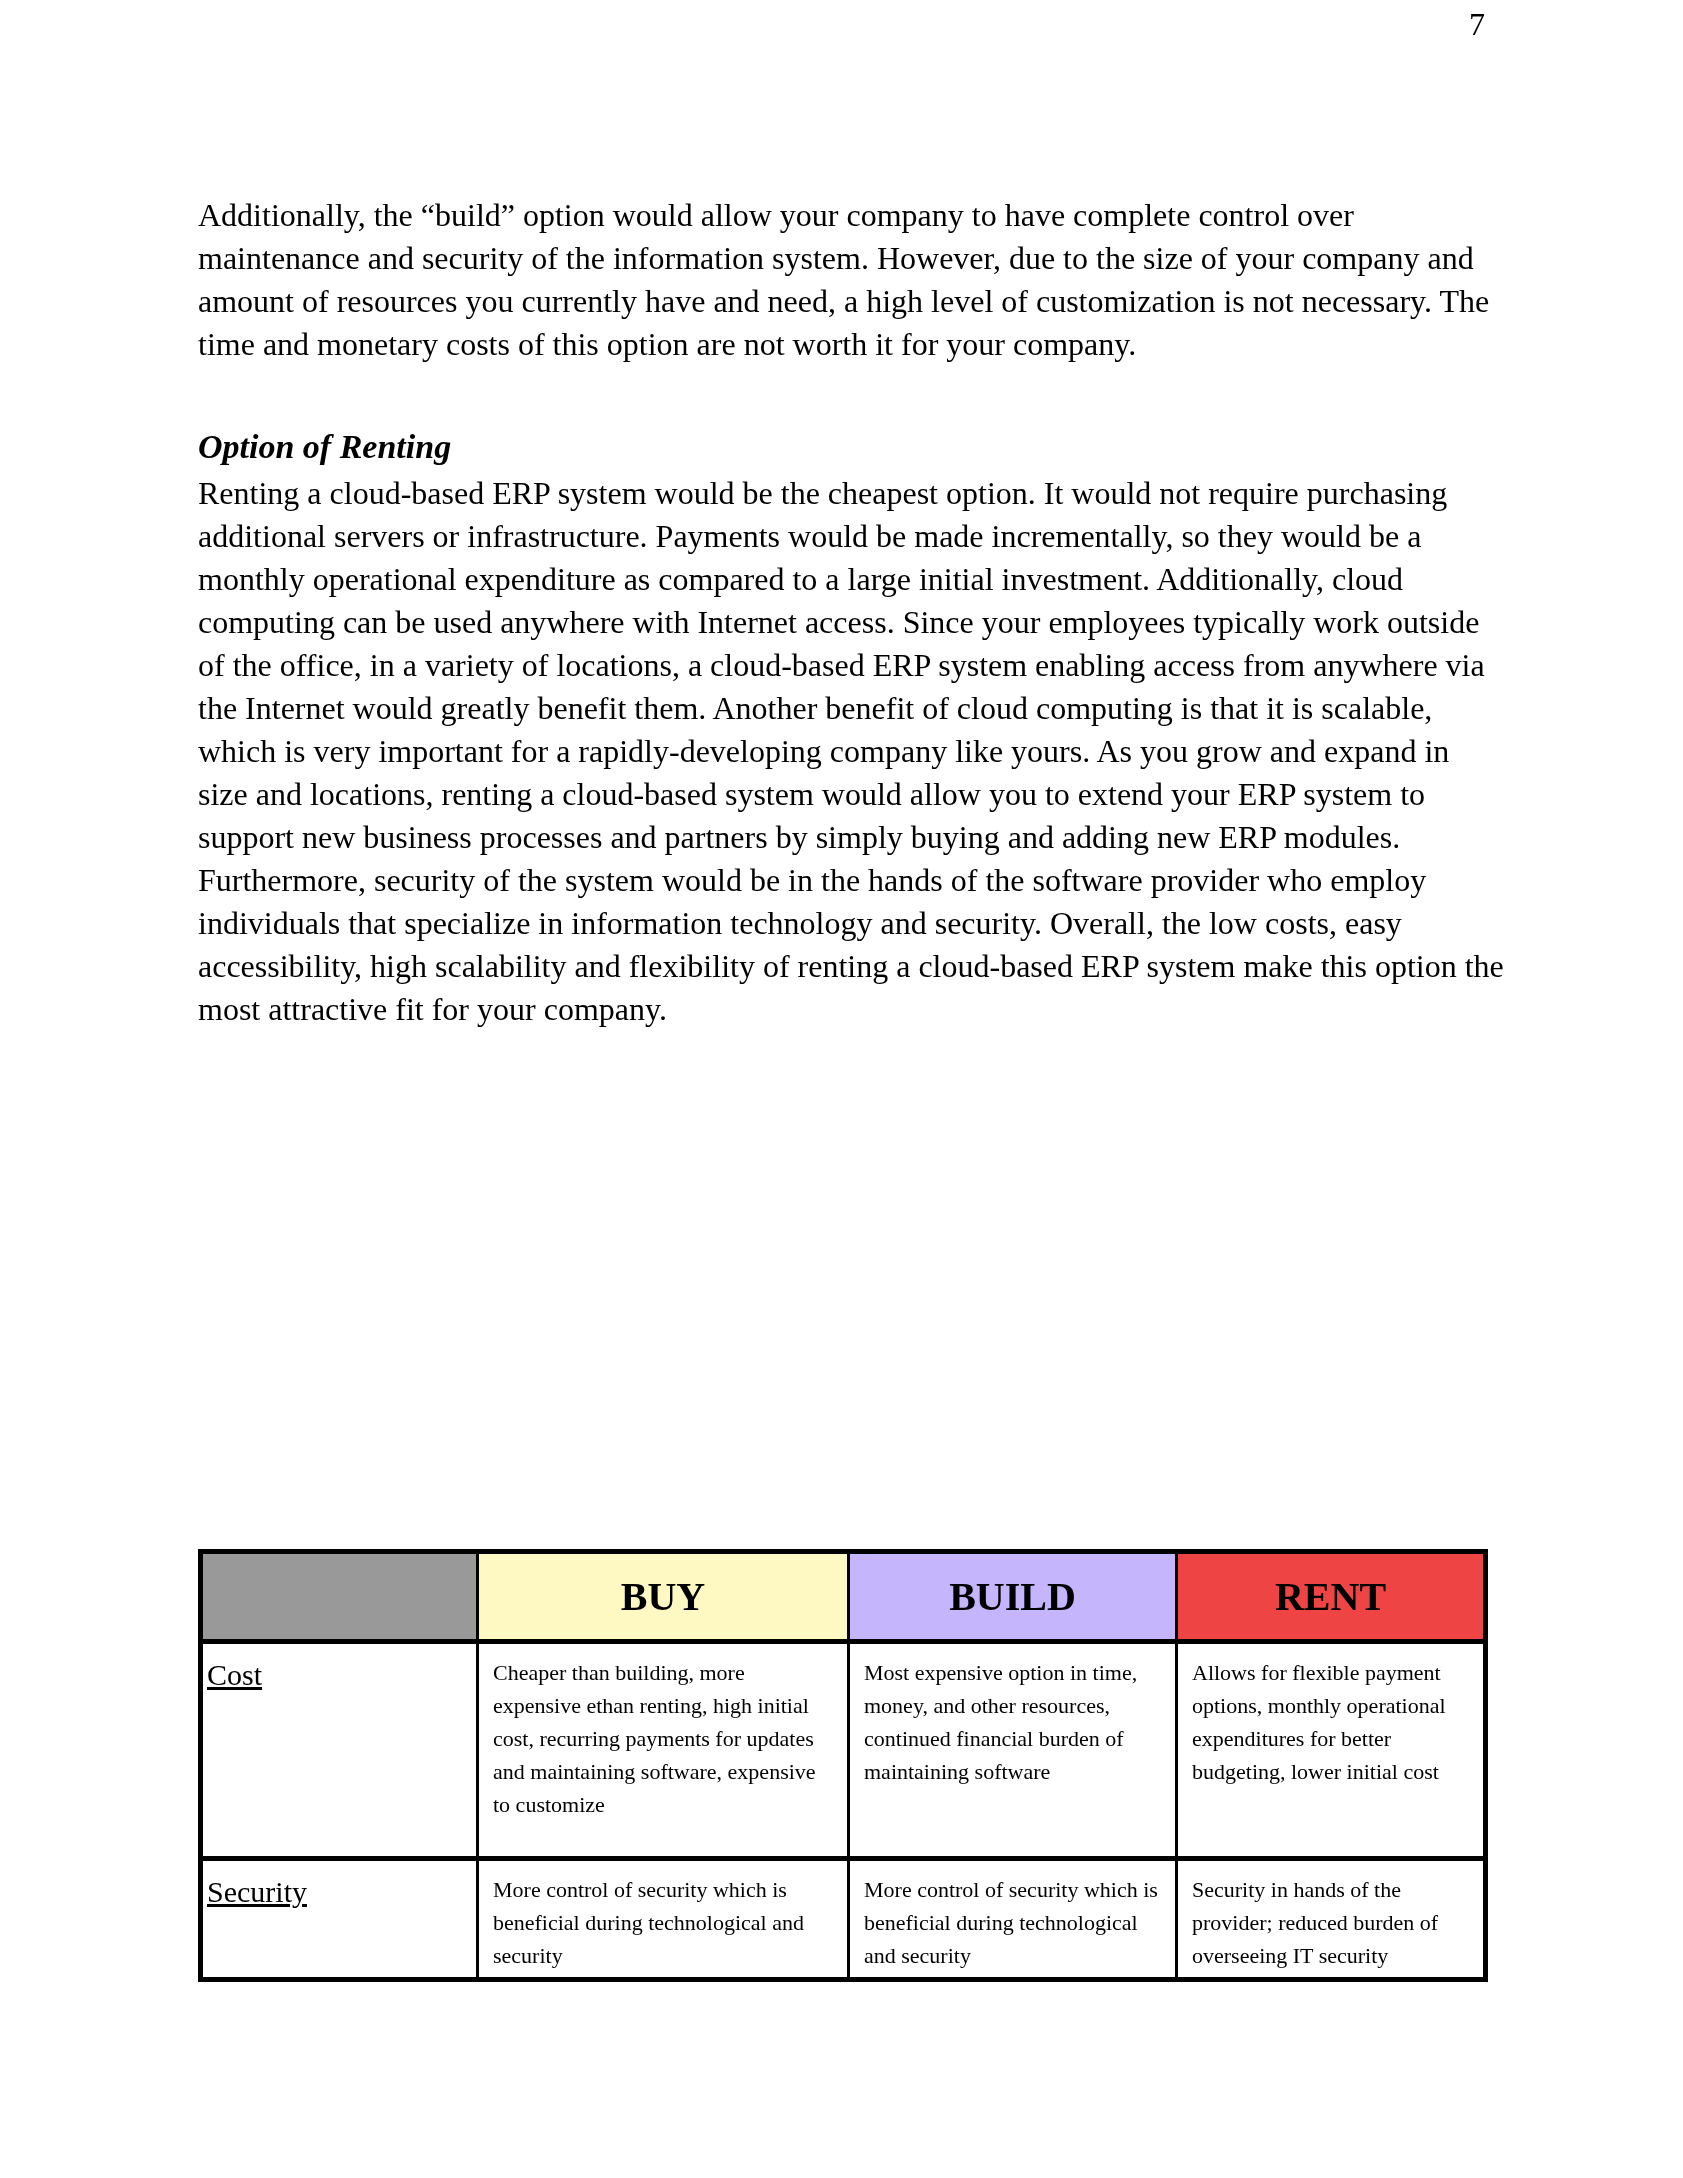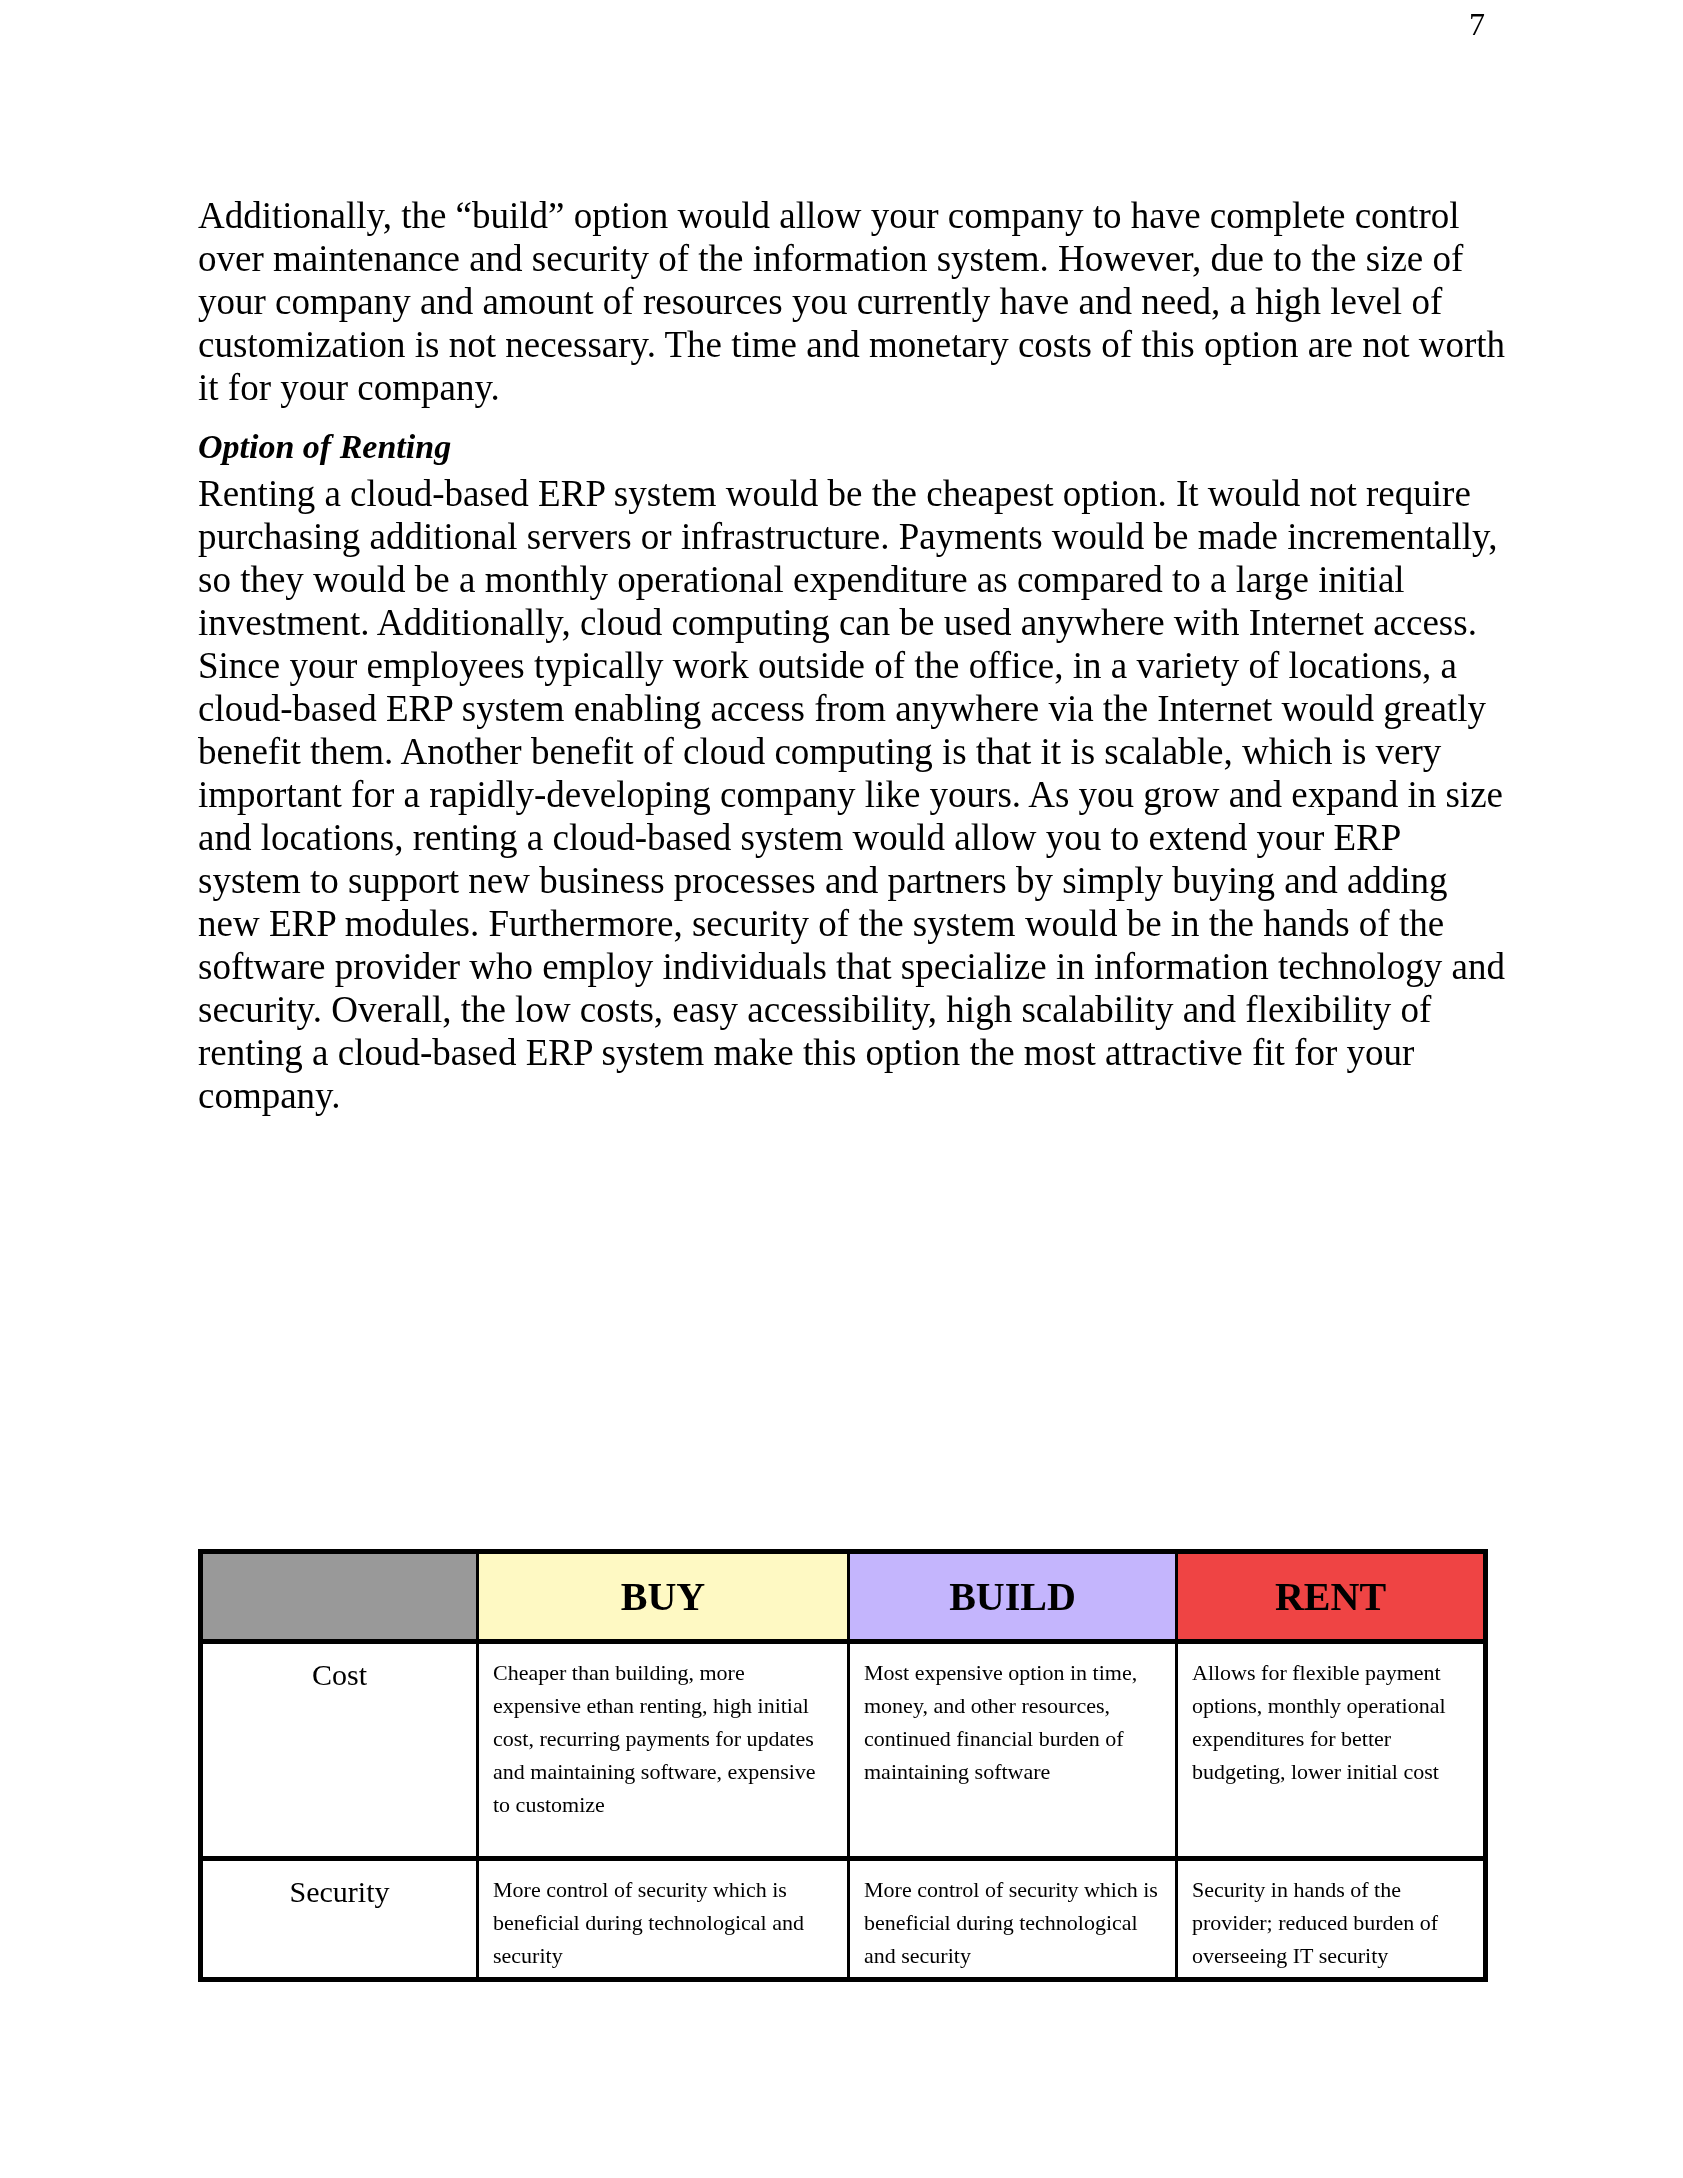--- a/index.html
+++ b/index.html
@@ -19,21 +19,21 @@
     width: 1287px;
     text-align: right;
     font-size: 32px;
     line-height: 40px;
   }
   .para {
     position: absolute;
     left: 198px;
     width: 1309px;
     margin: 0;
-    font-size: 37px;
+    font-size: 32px;
     line-height: 43px;
     text-align: left;
   }
   .para-build { top: 194px; }
   .heading-italic {
     position: absolute;
     left: 198px;
     top: 424px;
     margin: 0;
     font-size: 34px;
@@ -64,23 +64,24 @@
     border-bottom: 5px solid #000000;
   }
   .cmp-table tbody td {
     font-size: 22px;
     line-height: 33px;
     vertical-align: top;
     padding: 12px 12px 0 14px;
     text-align: left;
   }
   .cmp-table tbody td.row-label {
-    text-align: center;
+    text-align: left;
     font-size: 30px;
     padding: 14px 4px 0 4px;
+    text-decoration: underline;
   }
   .cmp-table tbody tr.row-cost td { height: 198px; border-bottom: 5px solid #000000; }
   .cmp-table tbody tr.row-security td { height: 102px; }
 </style>
 </head>
 <body>
 
 <div class="page">
 
   <div class="page-number">7</div>

